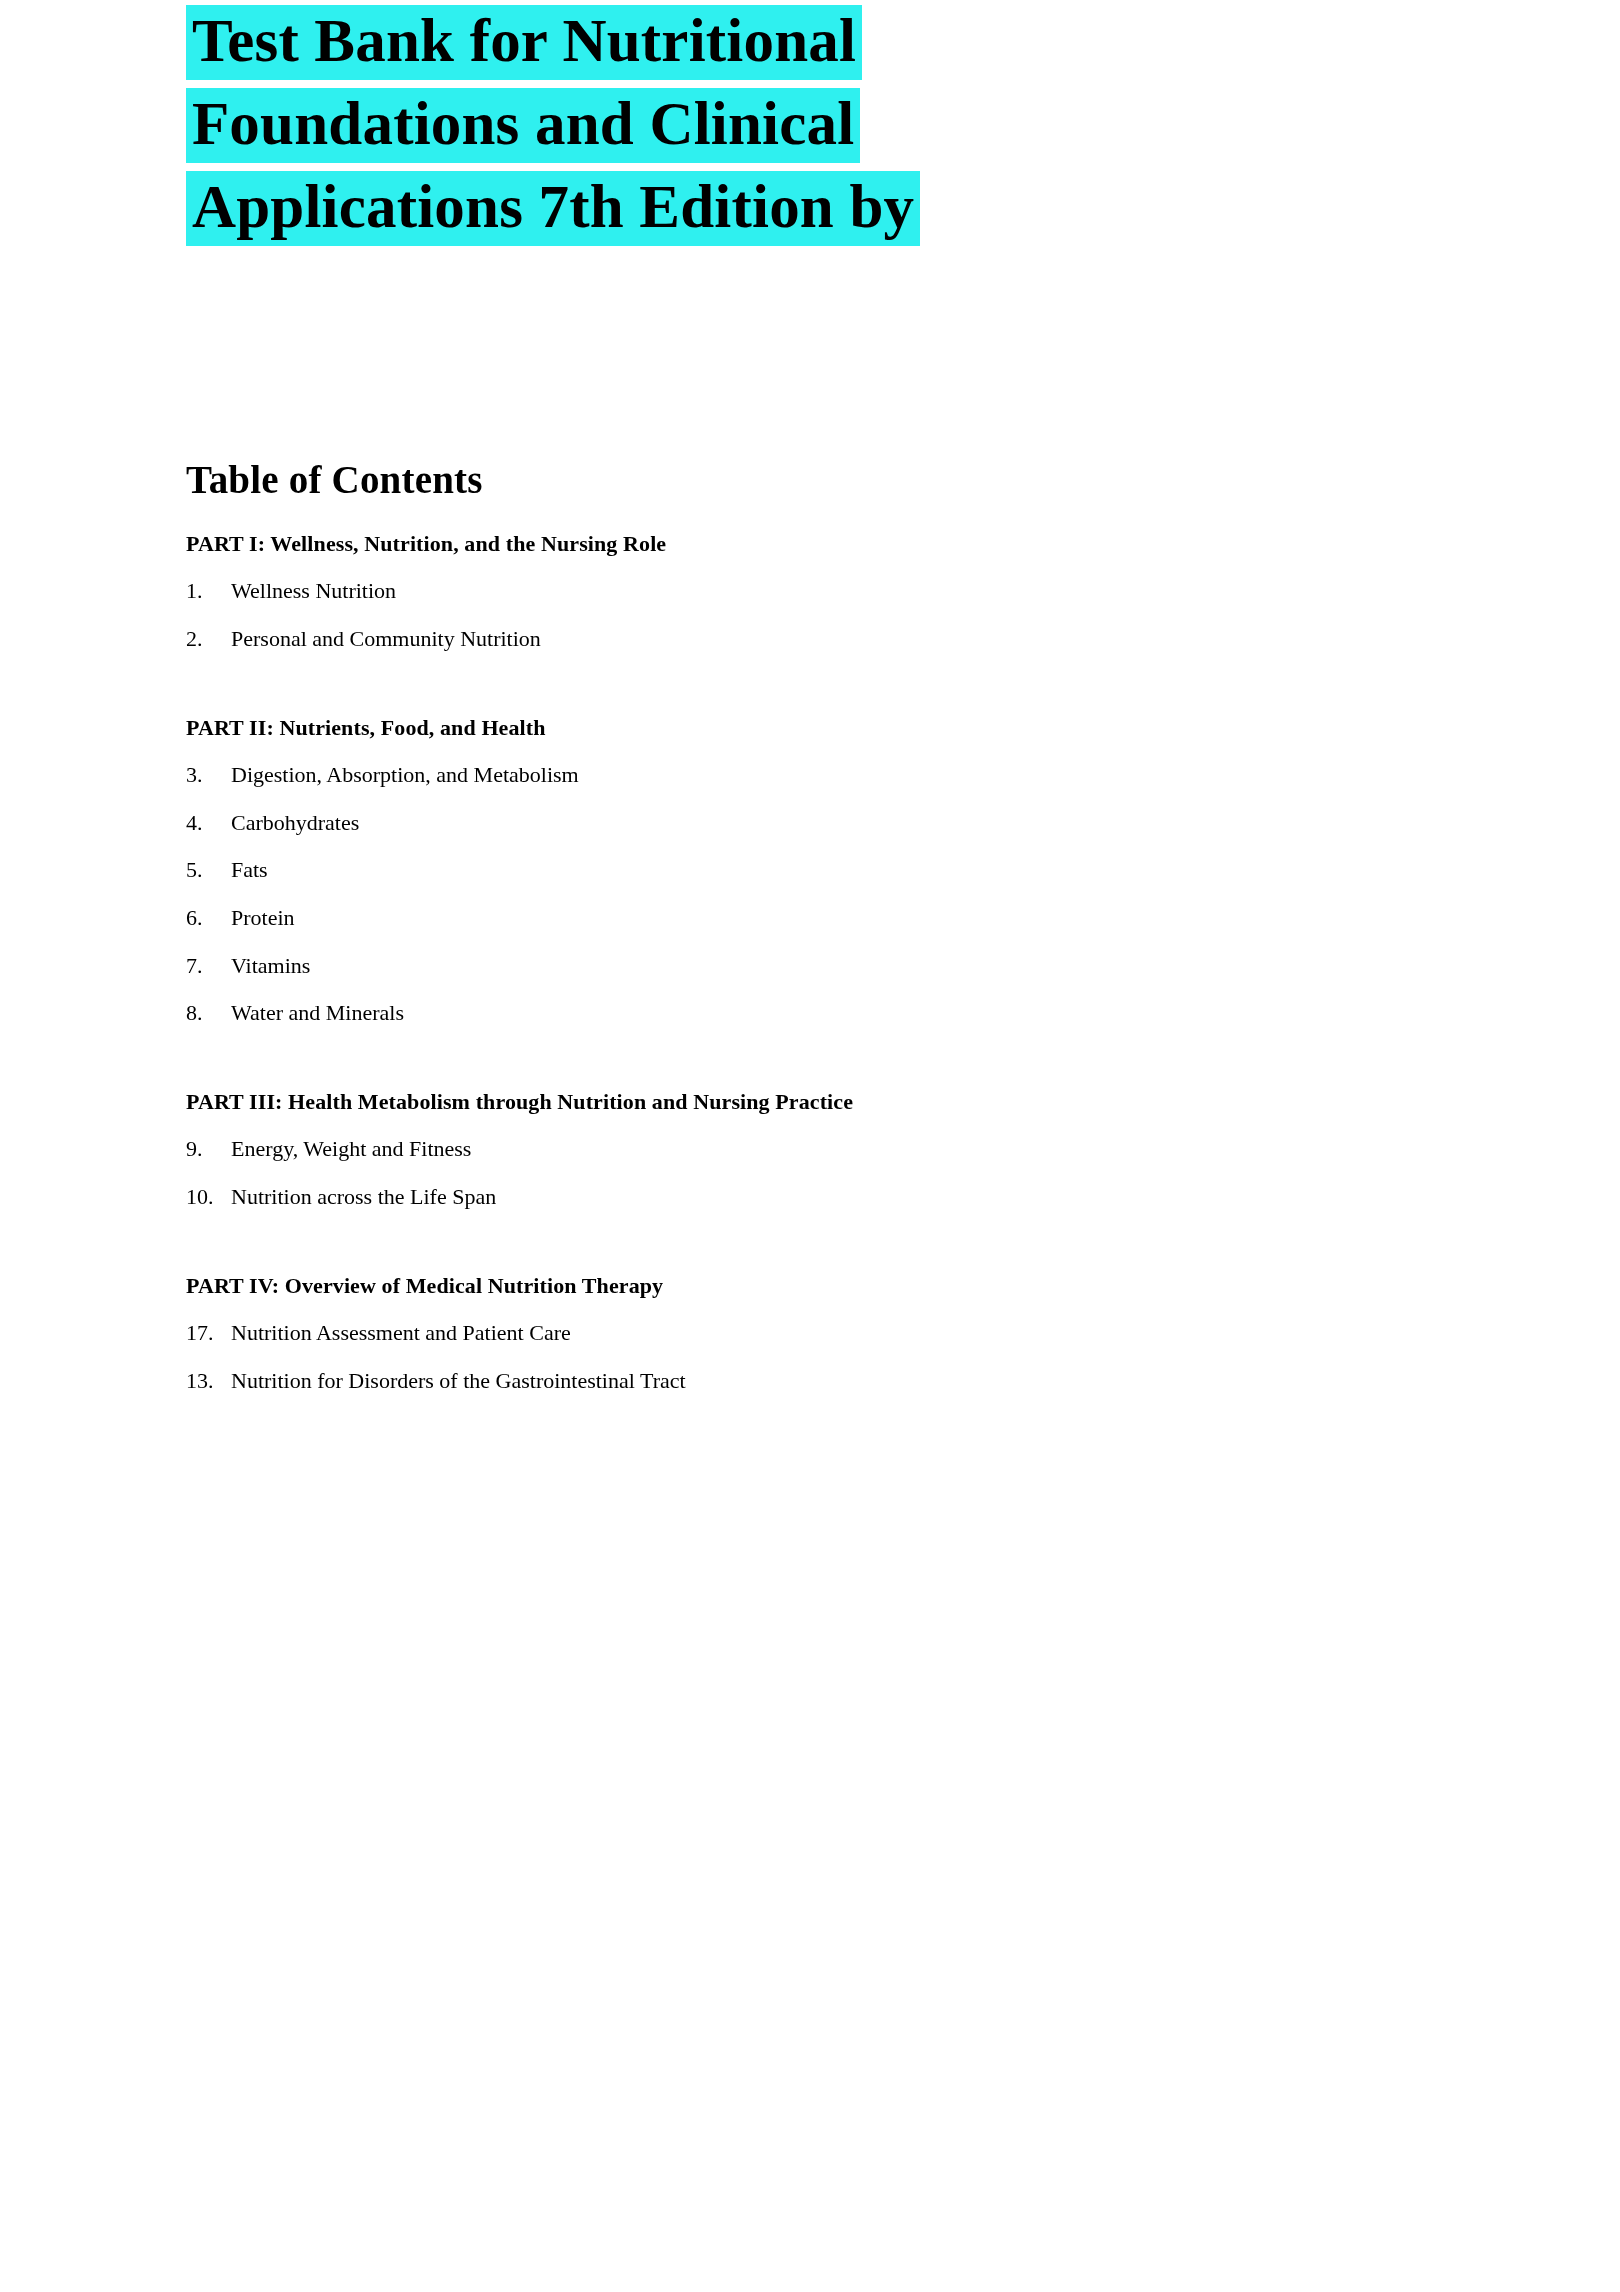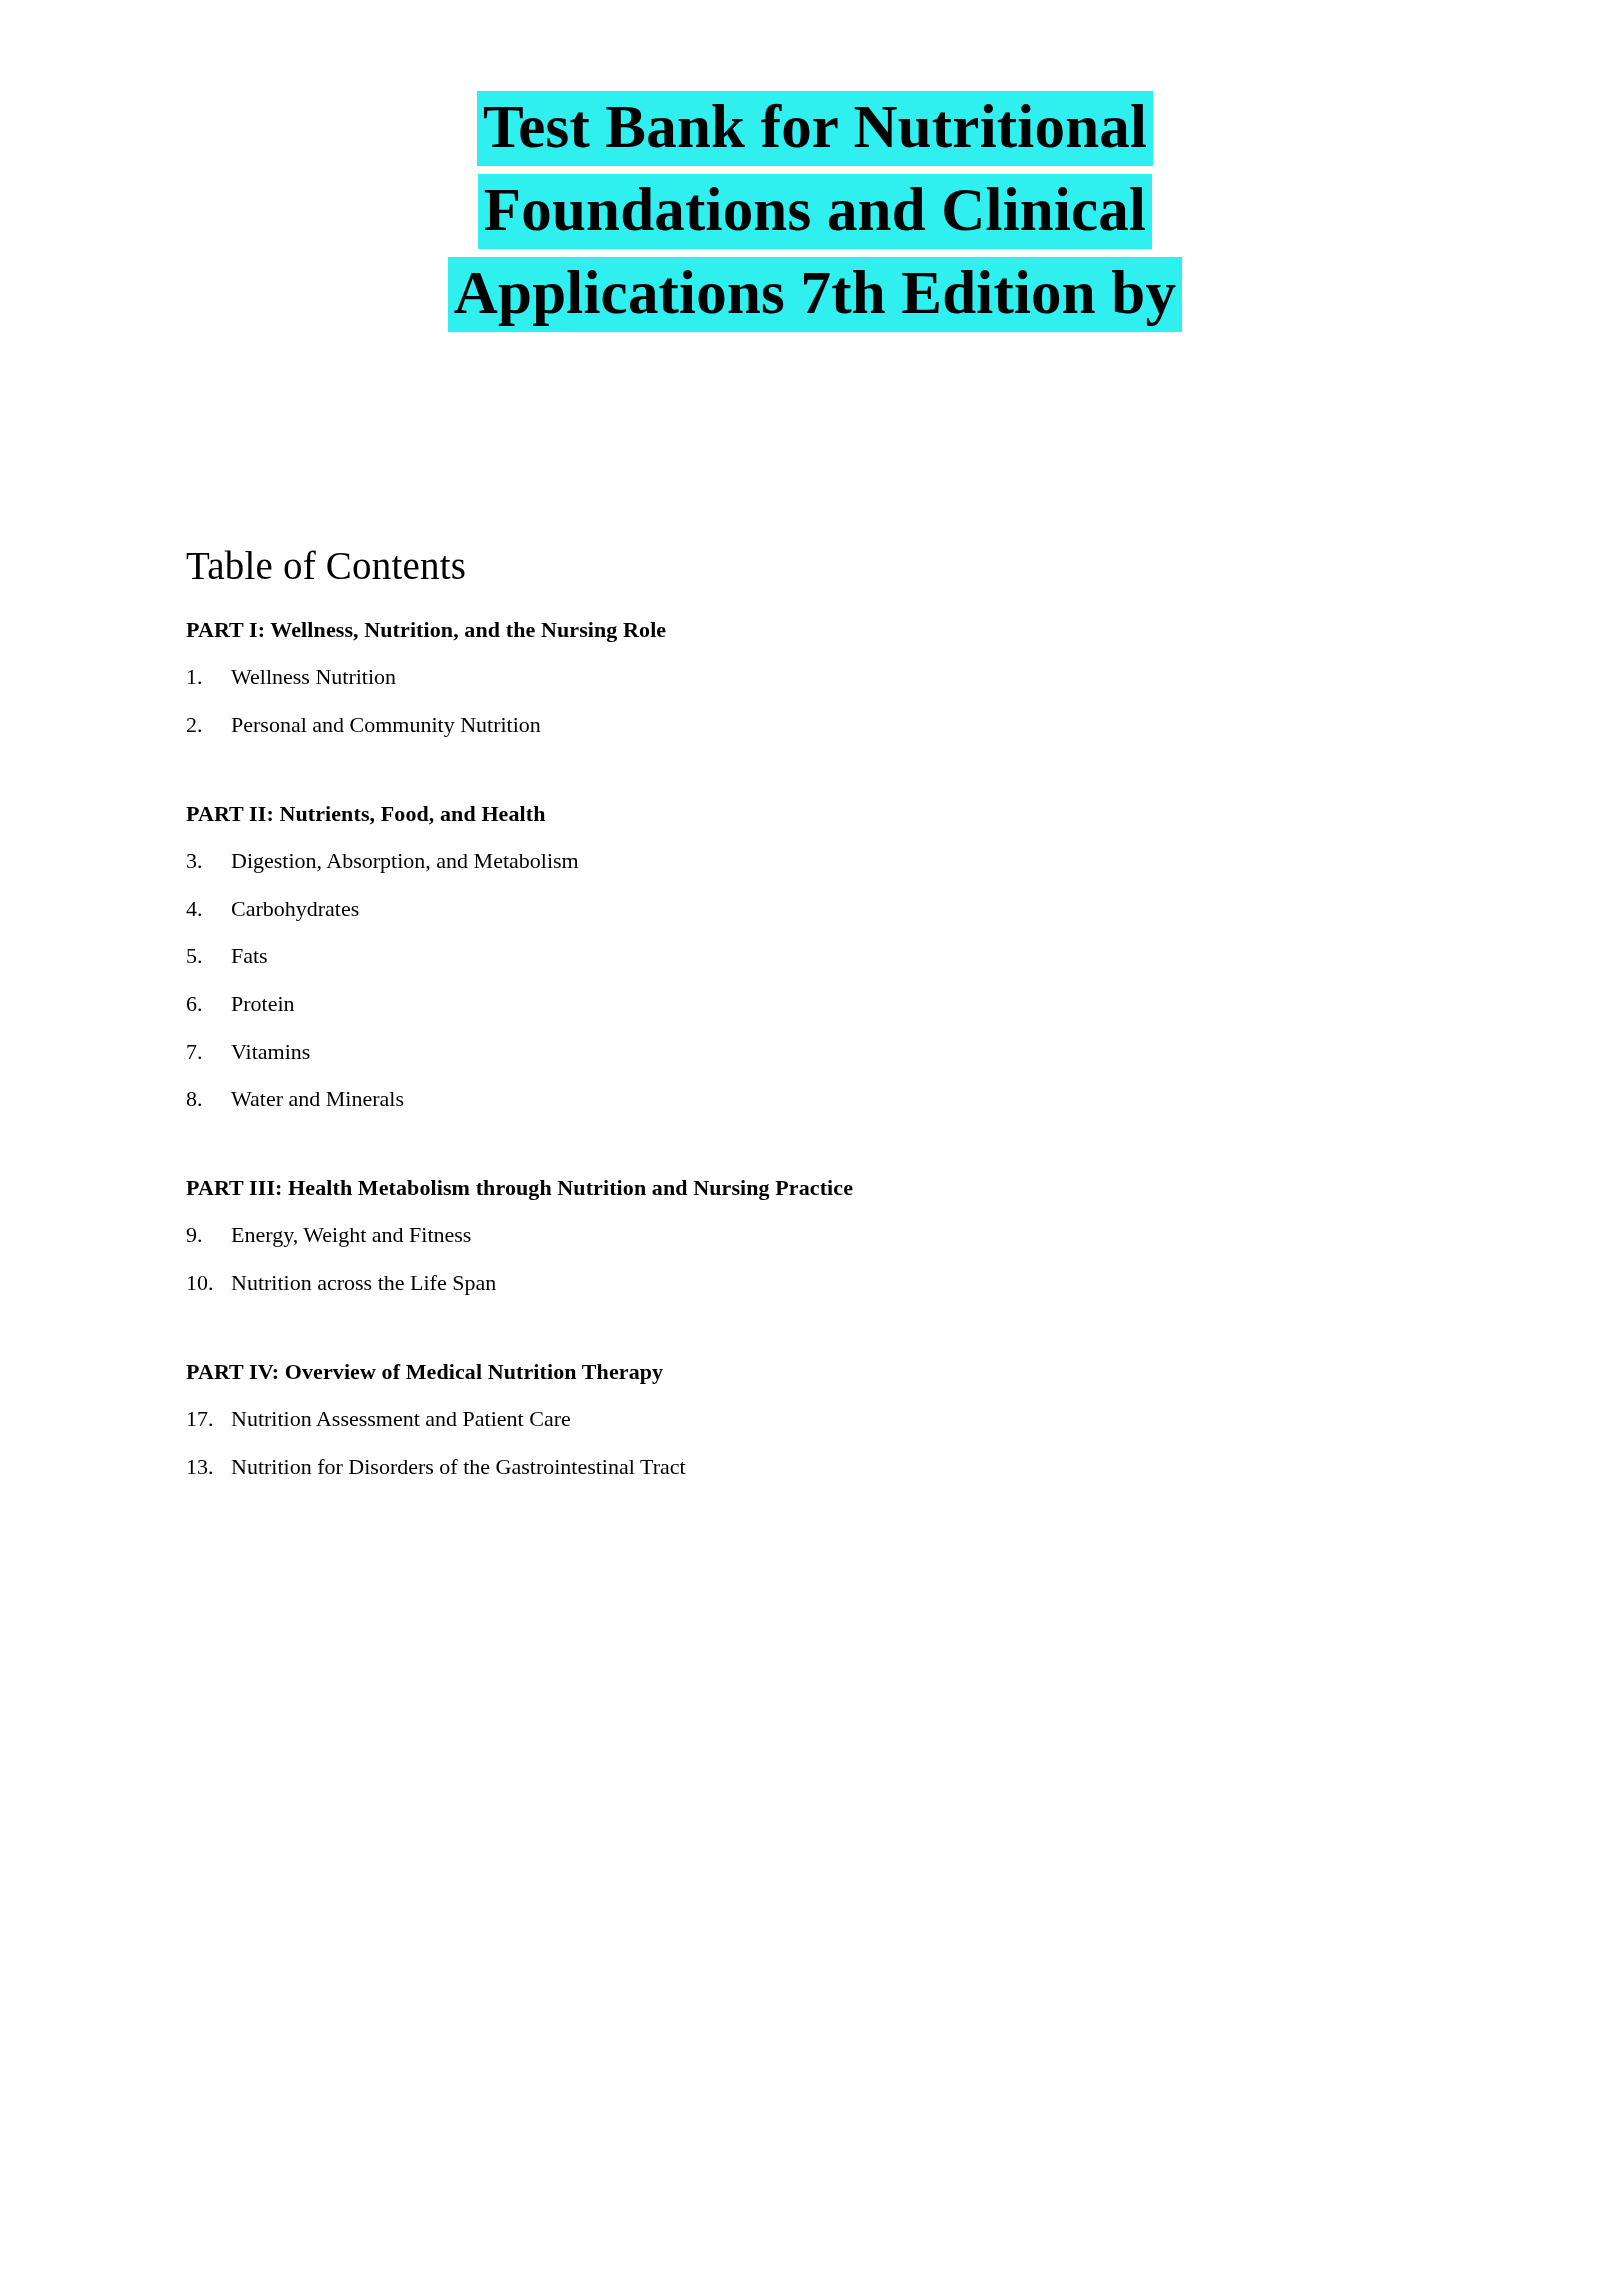--- a/index.html
+++ b/index.html
@@ -16,43 +16,42 @@
   }
   .page {
     position: relative;
     width: 1620px;
     height: 2293px;
     box-sizing: border-box;
     padding: 0 176px 0 186px;
   }
   
   .title-block {
-    padding-top: 86px;
-    text-align: center;
+    text-align: left;
   }
   .title-line {
     display: block;
     font-size: 61px;
     line-height: 1.36;
     font-weight: bold;
     letter-spacing: 0.2px;
   }
   .title-line span.hl {
     background: #2ff0ef;
     padding: 2px 5.9px 5.9px 5.9px;
     box-decoration-break: clone;
     -webkit-box-decoration-break: clone;
   }
   
   .toc {
     margin-top: 208px;
   }
   .toc-heading {
     font-size: 39px;
-    font-weight: normal;
+    font-weight: bold;
     margin: 8px 0 29px 0;
     letter-spacing: 0.2px;
   }
   .part-heading {
     font-size: 22px;
     font-weight: bold;
     margin: 0 0 21.6px 0;
     letter-spacing: 0.1px;
   }
   .toc-entry {

